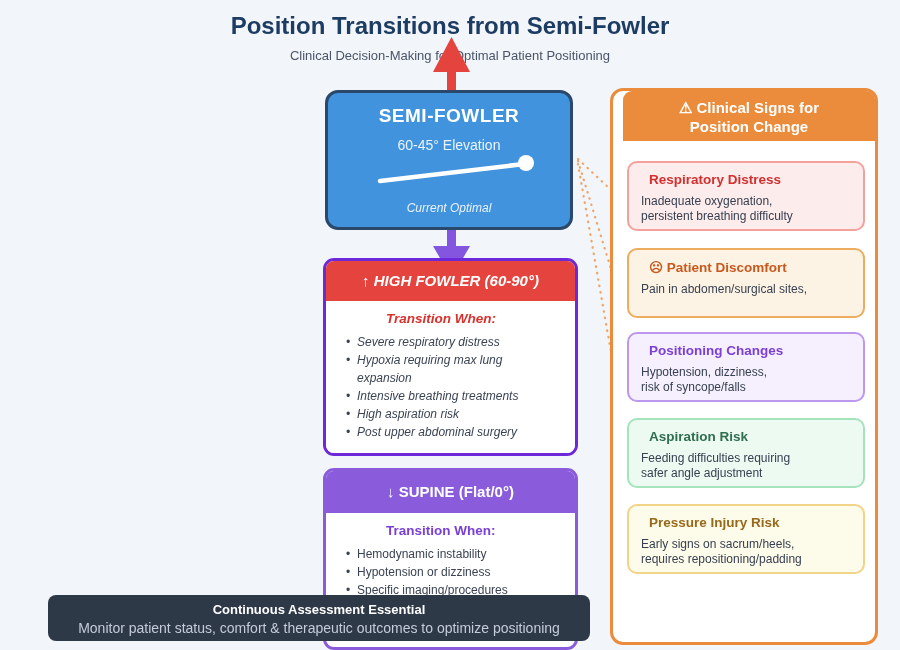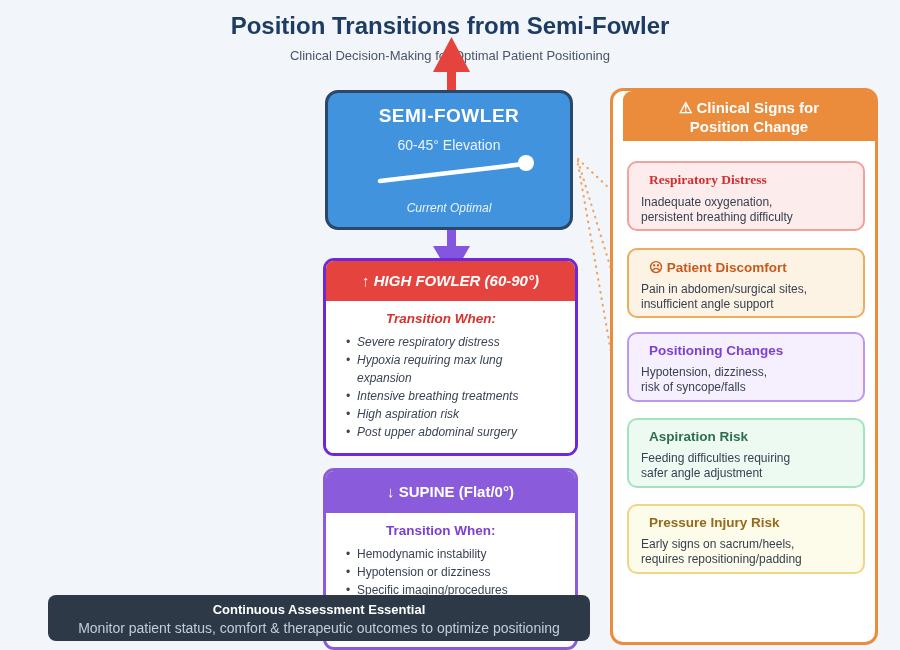--- a/index.html
+++ b/index.html
@@ -45,21 +45,21 @@
          border:3px solid #ea8c3c;border-radius:13px;z-index:9;padding-left:10px;}
   .panel-head{background:#ea8c3c;border-radius:9px 9px 0 0;height:50px;
               text-align:center;color:#fff;font-weight:bold;font-size:15px;
               line-height:19px;padding-top:7px;}
   .sign-card{position:absolute;left:14px;width:238px;height:70px;
              border-radius:10px;padding:9px 10px 0 12px;border:2px solid;}
   .sign-title{font-size:13.5px;font-weight:bold;margin-left:8px;}
   .sign-line{font-size:12px;line-height:15px;color:#374151;}
   .sign-line.first{margin-top:7px;}
   .card-resp{top:70px;background:#fdecec;border-color:#f2a19c;}
-  .card-resp .sign-title{color:#d32f2f;font-family:Liberation Serif, serif;}
+  .card-resp .sign-title{color:#d32f2f;}
   .card-disc{top:157px;background:#fdf3e4;border-color:#eeac5e;}
   .card-disc .sign-title{color:#c75a1e;}
   .card-hemo{top:241px;background:#f6f0fe;border-color:#bb97ee;}
   .card-hemo .sign-title{color:#7c3fd4;}
   .card-asp{top:327px;background:#ecfaf2;border-color:#a5e3bd;}
   .card-asp .sign-title{color:#2f6e4f;}
   .card-press{top:413px;background:#fdfbe9;border-color:#f2d488;}
   .card-press .sign-title{color:#96691c;}
 
   
@@ -156,21 +156,20 @@
 
     <div class="sign-card card-resp">
       <div class="sign-title">Respiratory Distress</div>
       <div class="sign-line first">Inadequate oxygenation,</div>
       <div class="sign-line">persistent breathing difficulty</div>
     </div>
 
     <div class="sign-card card-disc">
       <div class="sign-title">☹ Patient Discomfort</div>
       <div class="sign-line first">Pain in abdomen/surgical sites,</div>
-      <div class="sign-line">insufficient angle support</div>
     </div>
 
     <div class="sign-card card-hemo">
       <div class="sign-title">Positioning Changes</div>
       <div class="sign-line first">Hypotension, dizziness,</div>
       <div class="sign-line">risk of syncope/falls</div>
     </div>
 
     <div class="sign-card card-asp">
       <div class="sign-title">Aspiration Risk</div>

